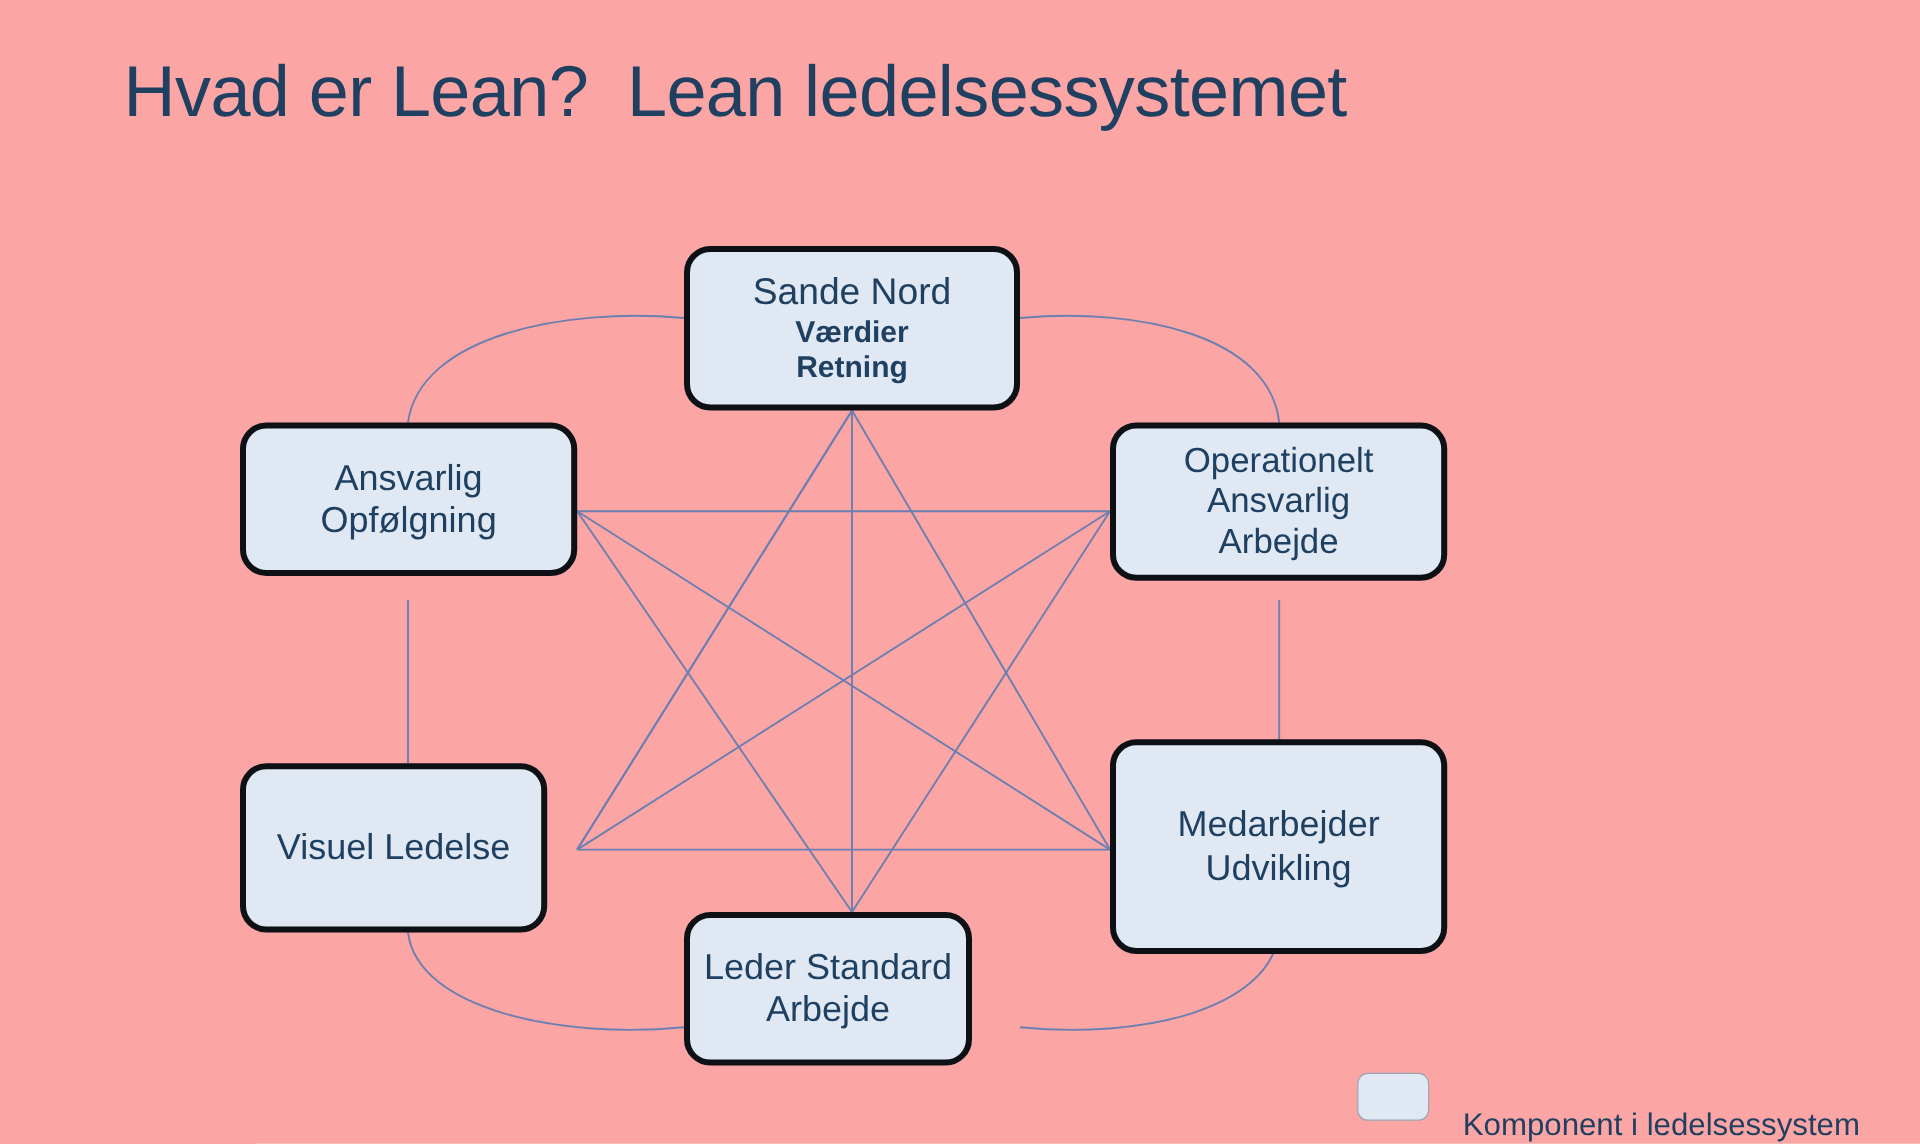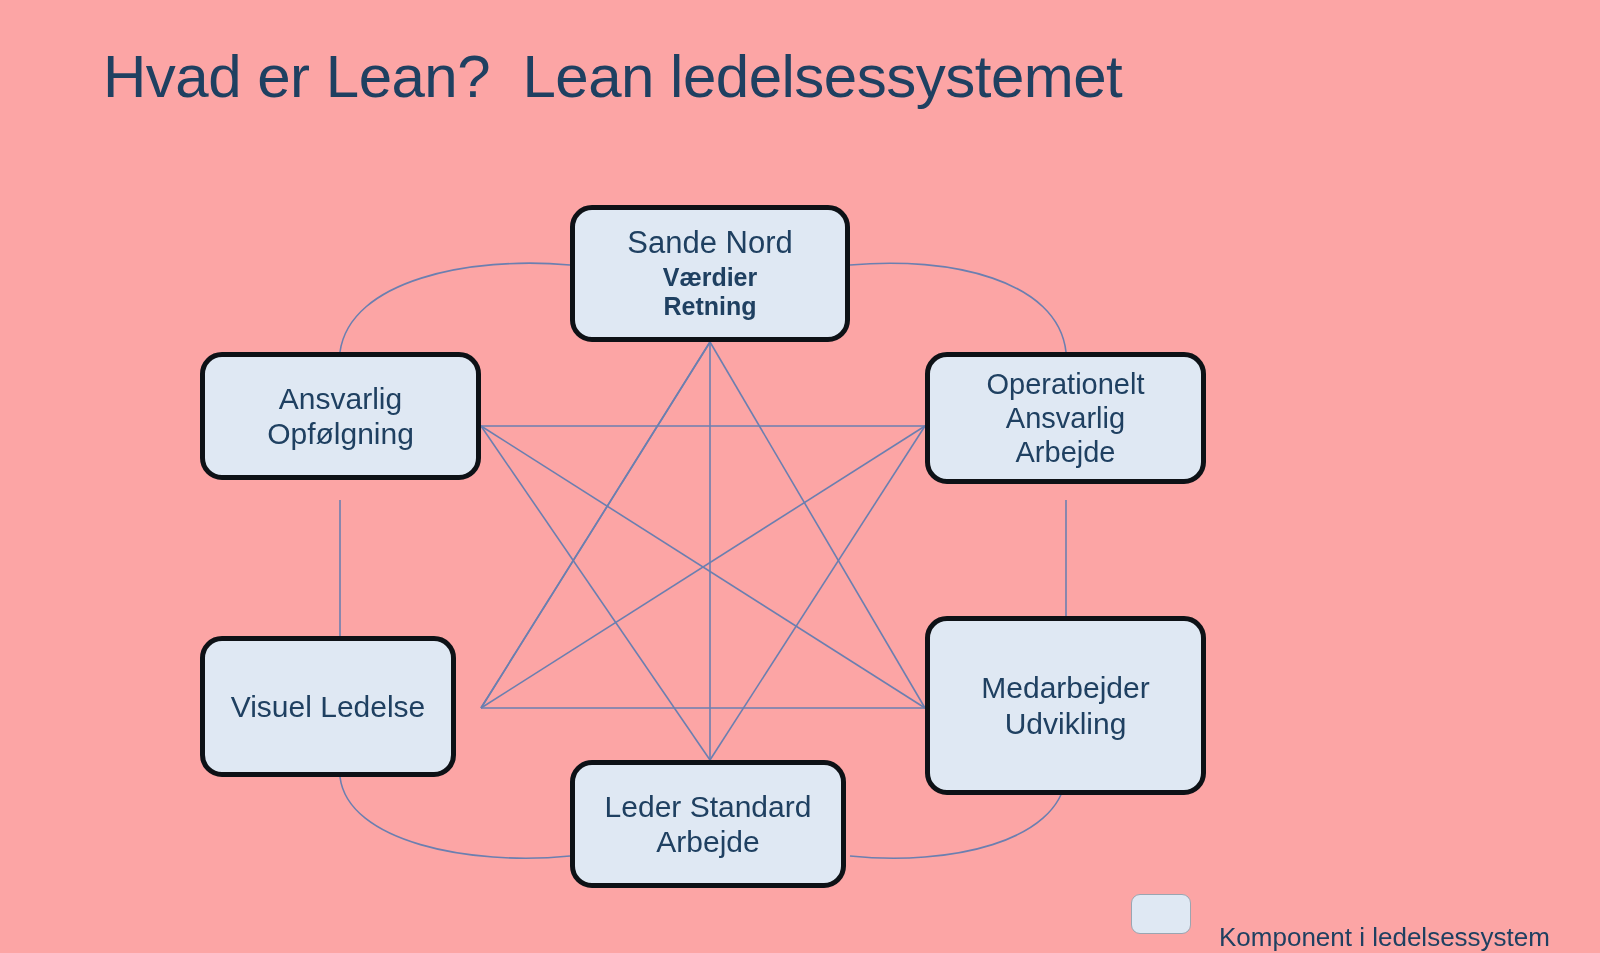--- a/index.html
+++ b/index.html
@@ -67,21 +67,21 @@
     font-size: 25px;
     font-weight: 600;
   }
   #node-sande-nord { left: 570px; top: 205px; width: 280px; height: 137px; }
   #node-sande-nord .main { font-size: 31px; margin-bottom: 1px; }
   #node-ansvarlig { left: 200px; top: 352px; width: 281px; height: 128px; }
   #node-operationelt { left: 925px; top: 352px; width: 281px; height: 132px; }
   #node-operationelt .main { font-size: 29px; }
   #node-visuel { left: 200px; top: 636px; width: 256px; height: 141px; }
   #node-medarbejder { left: 925px; top: 604px; width: 281px; height: 179px; margin-top: 12px; }
-  #node-leder { left: 570px; top: 760px; width: 276px; height: 128px; }
+  #node-leder { left: 570px; top: 760px; width: 240px; height: 128px; }
 
   #legend {
     position: absolute;
     left: 1131px;
     top: 874px;
     display: flex;
     align-items: center;
     gap: 28px;
   }
   #legend-swatch {

